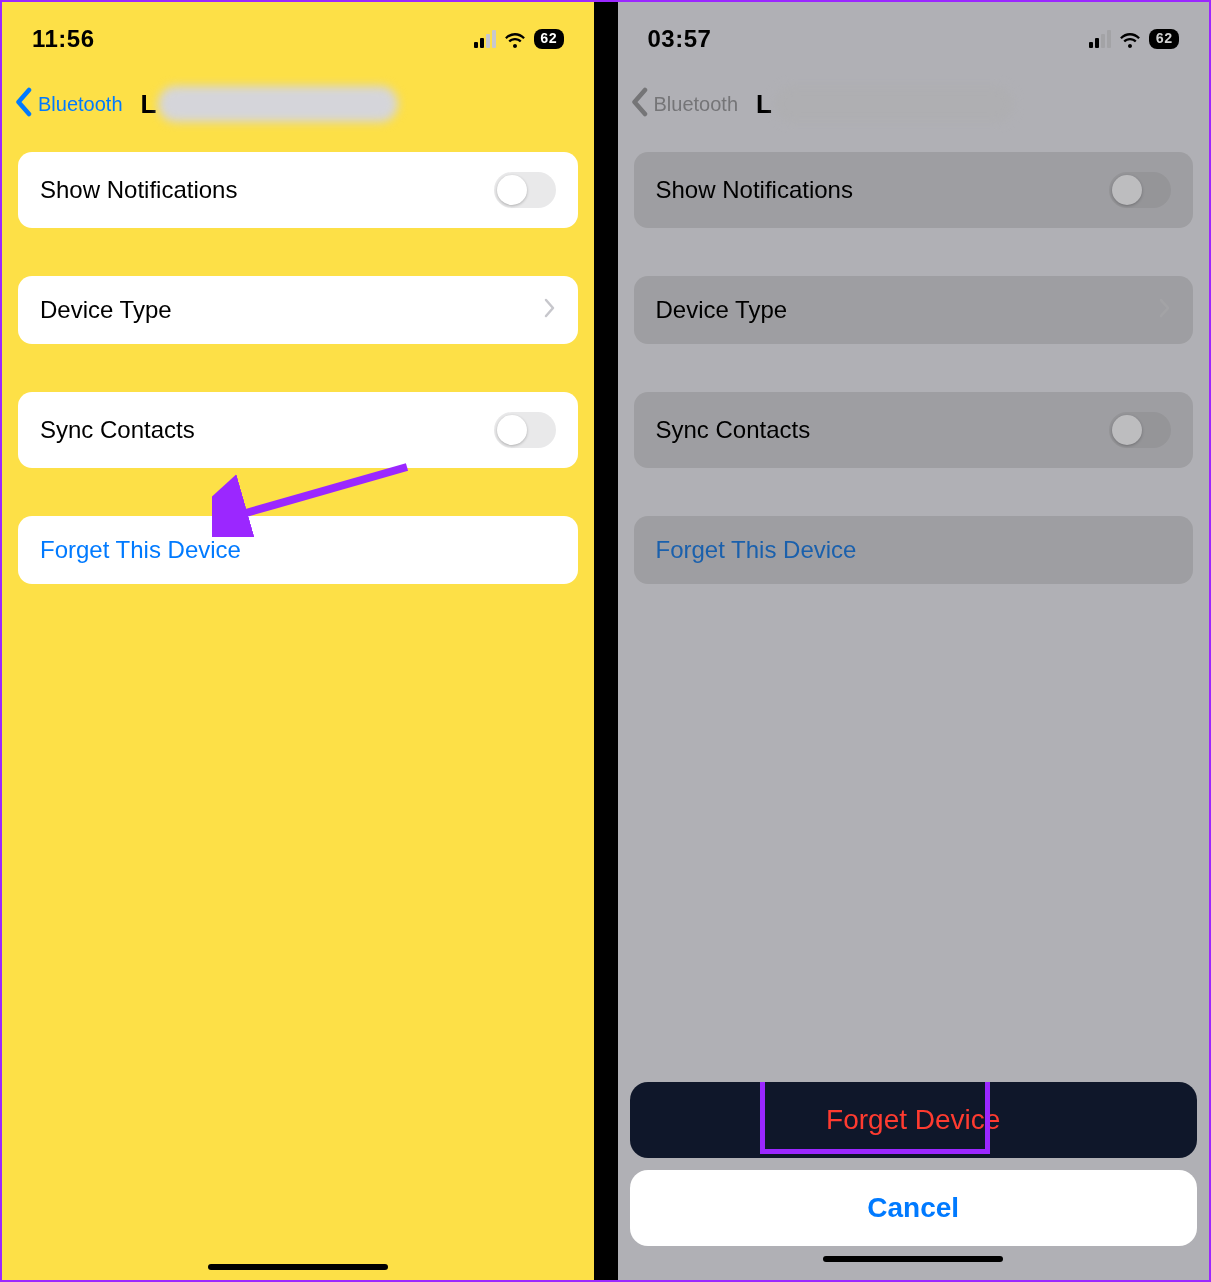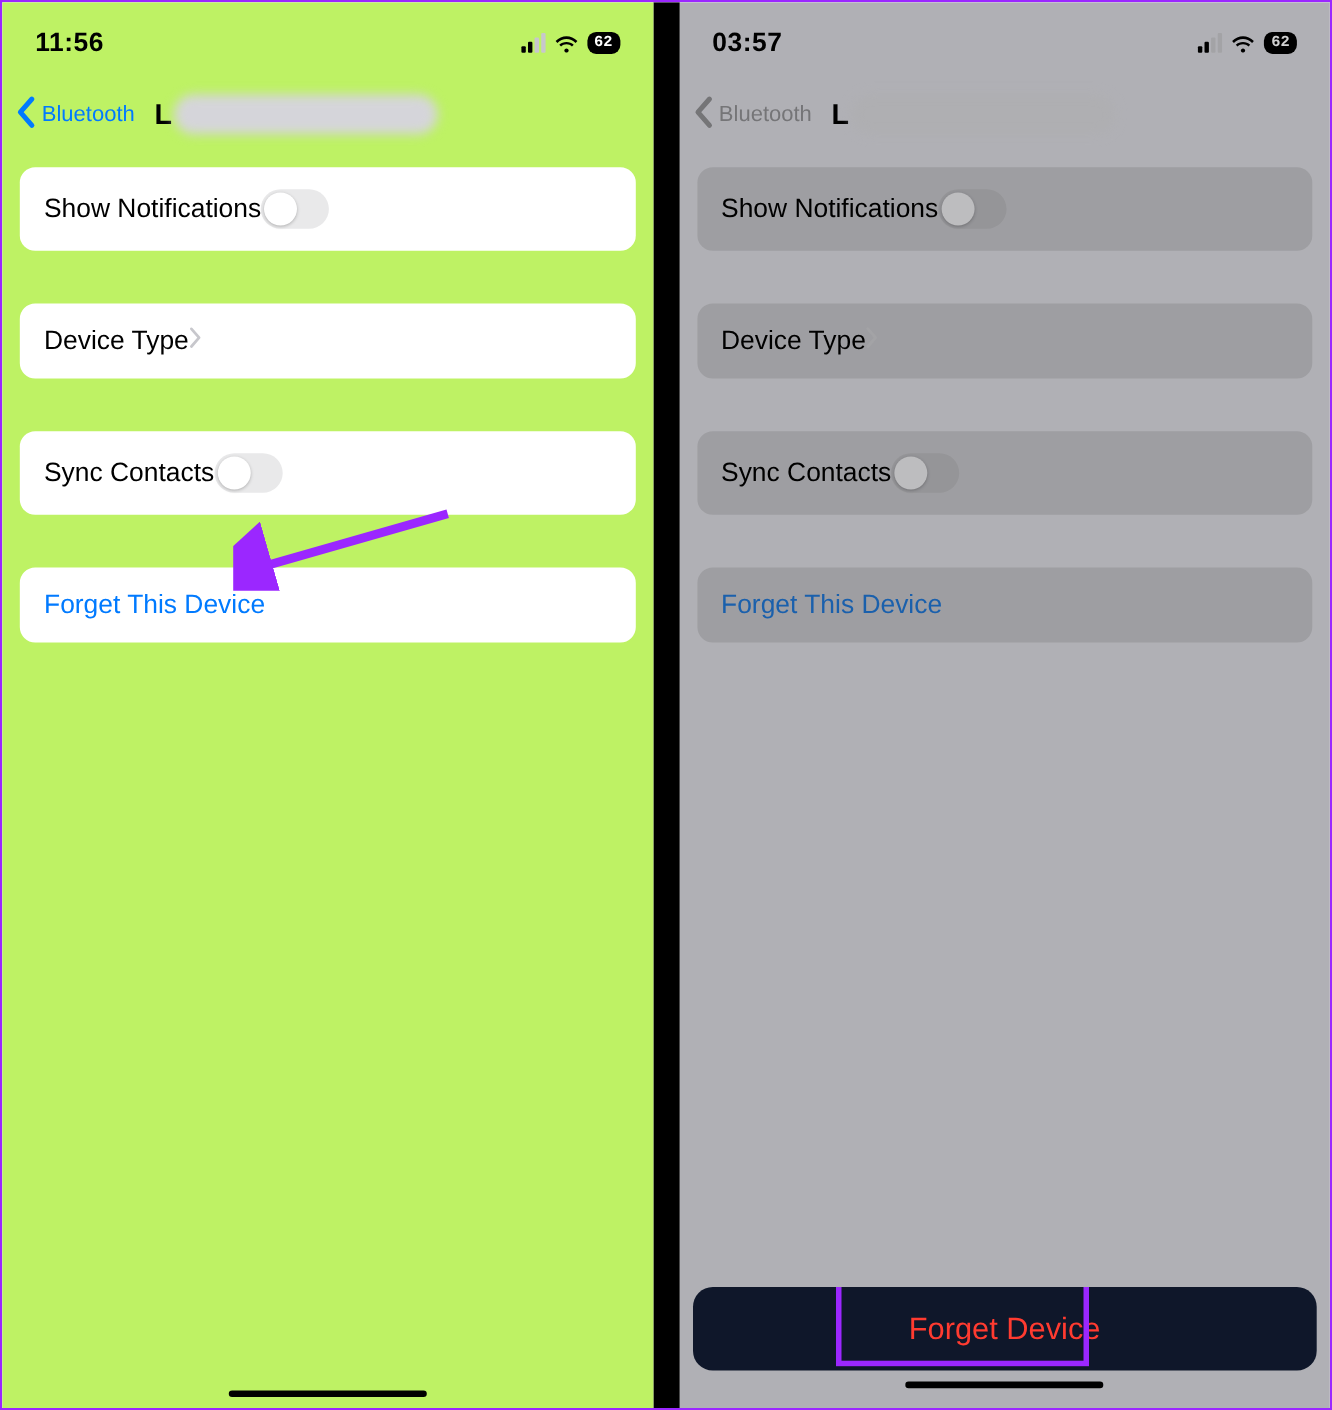--- a/index.html
+++ b/index.html
@@ -9,21 +9,21 @@
     width: 1211px;
     height: 1282px;
     display: flex;
     border: 2px solid #9b27ff;
   }
   .divider { width: 24px; background: #000; }
   .phone {
     flex: 1;
     height: 100%;
     position: relative;
-    background: #bef264;
+    background: #fde047;
     overflow: hidden;
   }
   .phone.dimmed { background: #b0b0b5; }
   .phone.dimmed .row,
   .phone.dimmed .status-bar,
   .phone.dimmed .nav {
     filter: brightness(0.82) saturate(0.7);
   }
 
   
@@ -79,20 +79,21 @@
 
   
   .group { margin: 0 16px; }
   .group + .group { margin-top: 48px; }
   .row {
     background: #fff;
     border-radius: 14px;
     padding: 20px 22px;
     display: flex;
     align-items: center;
+    justify-content: space-between;
     font-size: 24px;
     color: #000;
   }
   .phone.dimmed .row { background: #c1c1c7; }
   .row.link { color: #007aff; justify-content: flex-start; align-items: center; }
   .chevron { color: #c7c7cc; }
 
   .toggle {
     width: 62px; height: 36px;
     background: #e9e9ea;
@@ -312,15 +313,18 @@
     </div>
   </div>
 
   <div class="action-sheet">
     <div class="sheet-group">
       <div class="sheet-button destructive">
         <span>Forget Device</span>
         <div class="highlight-box" style="left:130px; top:-6px; width:230px; height:78px;"></div>
       </div>
     </div>
+    <div class="sheet-button cancel">
+      <span>Cancel</span>
+    </div>
     <div class="home-indicator sheet-hi" style="position:relative; margin:4px auto -6px auto; left:0; transform:none;"></div>
   </div>
 </div>
 
 </body></html>

